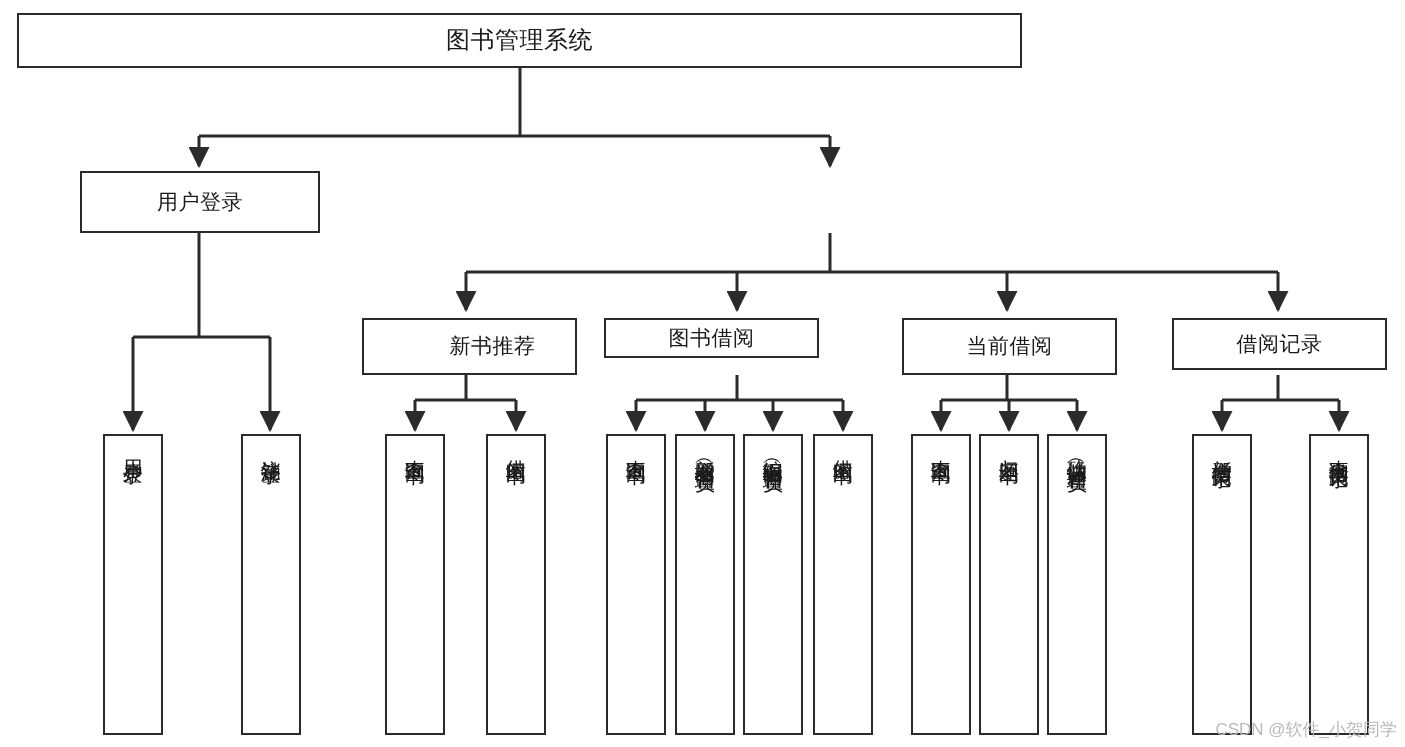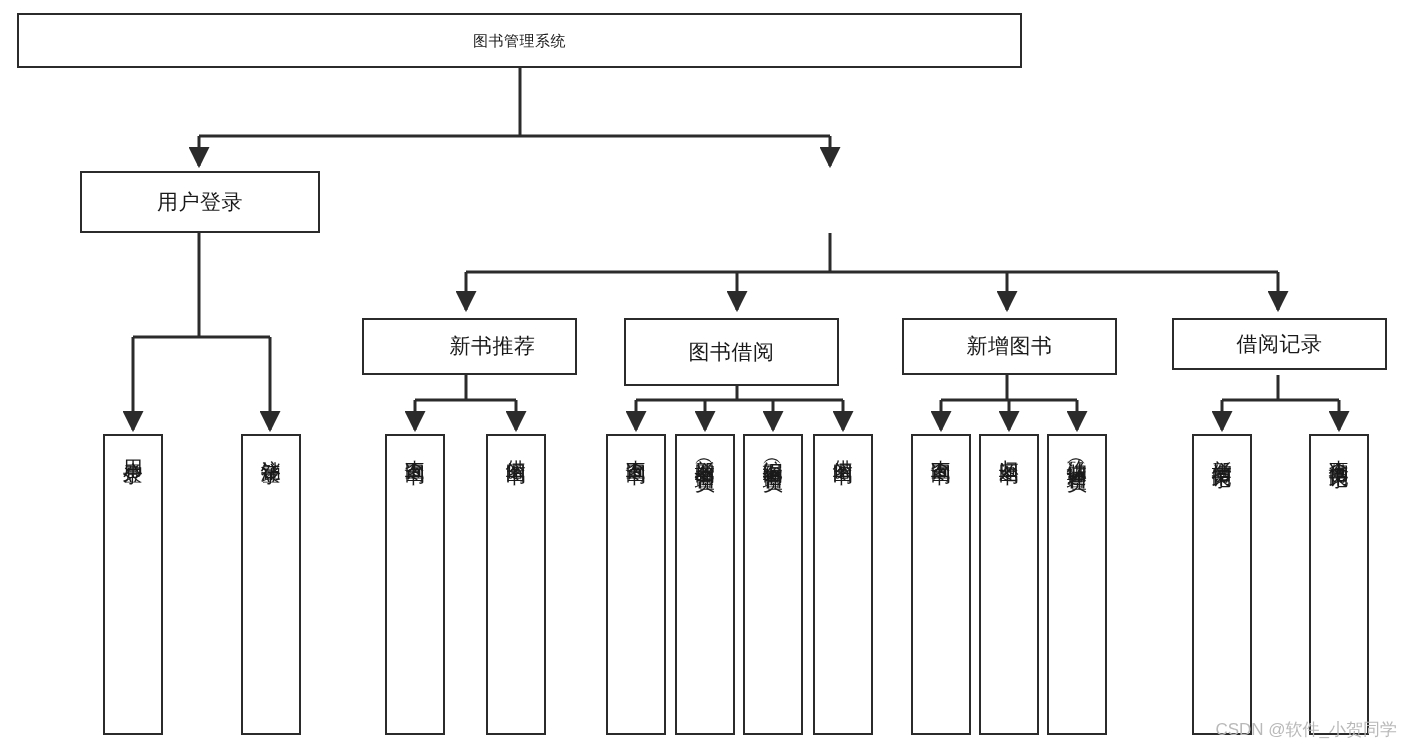--- a/index.html
+++ b/index.html
@@ -42,21 +42,21 @@
     text-align: center;
     line-height: 1.18;
     white-space: nowrap;
   }
   
   .node.horiz .label {
     font-size: 21px;
     letter-spacing: 0.5px;
   }
   .node.root .label {
-    font-size: 15px;
+    font-size: 24px;
   }
   
   .node.vert {
     align-items: flex-start;
     padding-top: 8px;
   }
   .node.vert .label {
     writing-mode: vertical-rl;
     text-orientation: upright;
     font-size: 20px;
@@ -135,25 +135,25 @@
     <span class="label">图书管理系统</span>
   </div>
 
   <div class="node horiz" style="left:80px; top:171px; width:240px; height:62px;">
     <span class="label">用户登录</span>
   </div>
 
   <div class="node horiz" style="left:362px; top:318px; width:215px; height:57px;padding-left:46px;">
     <span class="label">新书推荐</span>
   </div>
-  <div class="node horiz" style="left:624px; top:318px; width:215px; height:68px;">
+  <div class="node horiz" style="left:604px; top:318px; width:215px; height:40px;">
     <span class="label">图书借阅</span>
   </div>
   <div class="node horiz" style="left:902px; top:318px; width:215px; height:57px;">
-    <span class="label">新增图书</span>
+    <span class="label">当前借阅</span>
   </div>
   <div class="node horiz" style="left:1172px; top:318px; width:215px; height:52px;">
     <span class="label">借阅记录</span>
   </div>
 
   <div class="node vert" style="left:103px; top:434px; width:60px; height:301px;">
     <span class="label">用户登录</span>
   </div>
   <div class="node vert" style="left:241px; top:434px; width:60px; height:301px;">
     <span class="label">注销登录</span>

